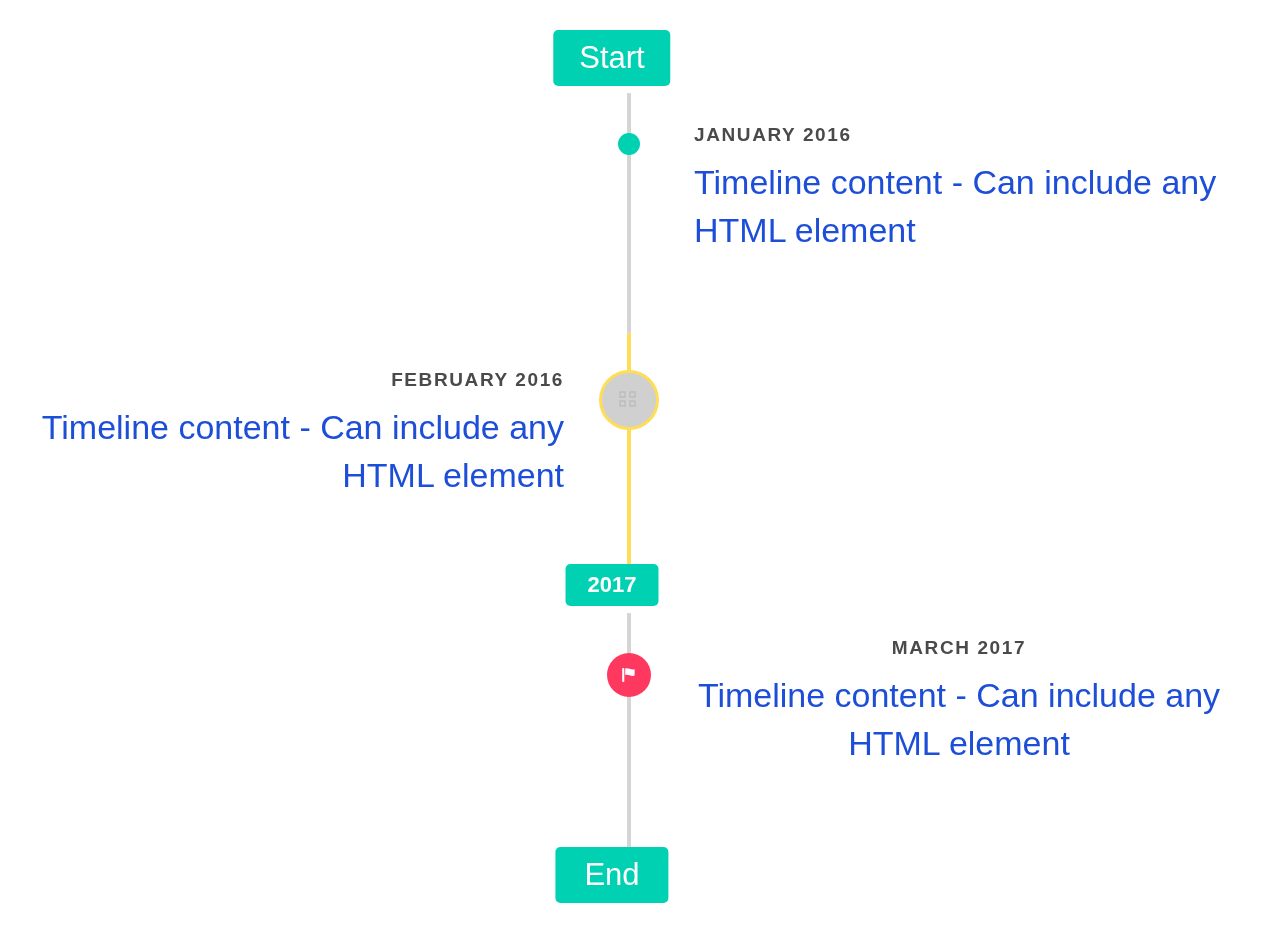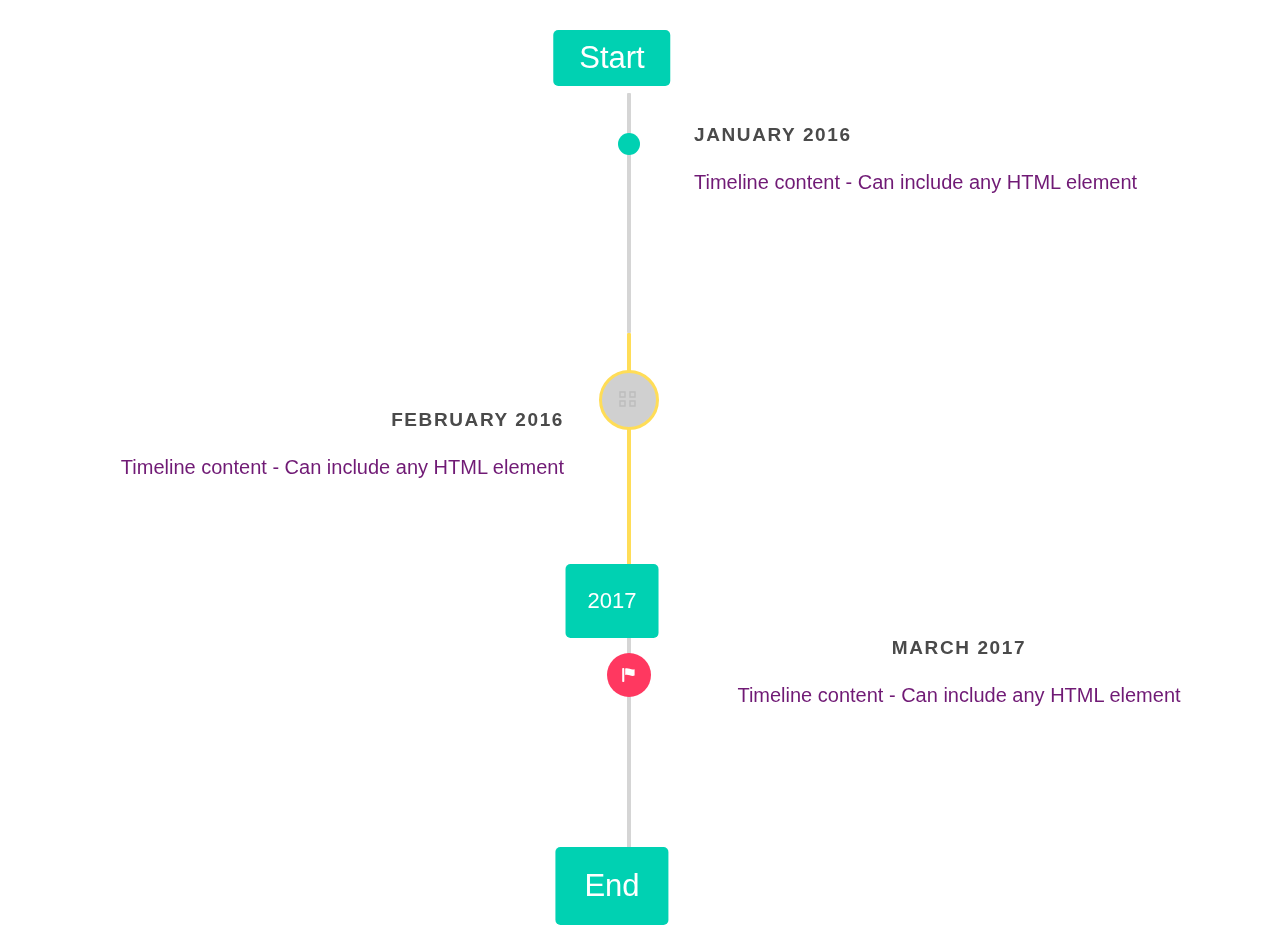--- a/index.html
+++ b/index.html
@@ -52,28 +52,28 @@
   }
   .badge.start {
     top: 30px;
     padding: 9px 26px;
     font-size: 31px;
     line-height: 38px;
     font-weight: 400;
   }
   .badge.mid {
     top: 564px;
-    padding: 23px 22px;
+    padding: 7px 22px;
     font-size: 22px;
     line-height: 28px;
-    font-weight: 400;
+    font-weight: 700;
   }
   .badge.end {
     top: 847px;
-    padding: 20px 29px;
+    padding: 9px 29px;
     font-size: 31px;
     line-height: 38px;
     font-weight: 400;
     text-align: center;
   }
 
   
   .item {
     position: absolute;
     width: 1268px;
@@ -97,23 +97,23 @@
   .heading {
     font-size: 19px;
     font-weight: 700;
     letter-spacing: 1.6px;
     color: #4a4a4a;
     text-transform: uppercase;
     margin: 0 0 14px 0;
     line-height: 19px;
   }
   .body-text {
-    font-size: 20px;
+    font-size: 34px;
     line-height: 48px;
-    color: #701a75;
+    color: #1d4ed8;
     font-weight: 400;
     margin: 0;
   }
 
   
   .marker {
     position: absolute;
     left: 629px;
     top: 0;
     transform: translate(-50%, -50%);
@@ -163,21 +163,21 @@
       <p class="body-text">Timeline content - Can include any HTML element</p>
     </div>
   </div>
 
   <div class="item left" style="top:400px;">
     <div class="marker image">
       <svg class="broken-img" width="20" height="18" viewBox="0 0 20 18">
         <path d="M1 1 H6 V6 H1 Z M11 1 H16 V6 H11 Z M1 10 H6 V15 H1 Z M11 10 H16 V15 H11 Z" fill="none" stroke="#8a8a8a" stroke-width="1.4"></path>
       </svg>
     </div>
-    <div class="content" style="top:-30px;margin-top:40px;">
+    <div class="content" style="top:-30px;">
       <p class="heading">FEBRUARY 2016</p>
       <p class="body-text">Timeline content - Can include any HTML element</p>
     </div>
   </div>
 
   <div class="badge mid">2017</div>
 
   <div class="item right" style="top:675px;">
     <div class="marker icon">
       <svg width="22" height="22" viewBox="0 0 22 22">

